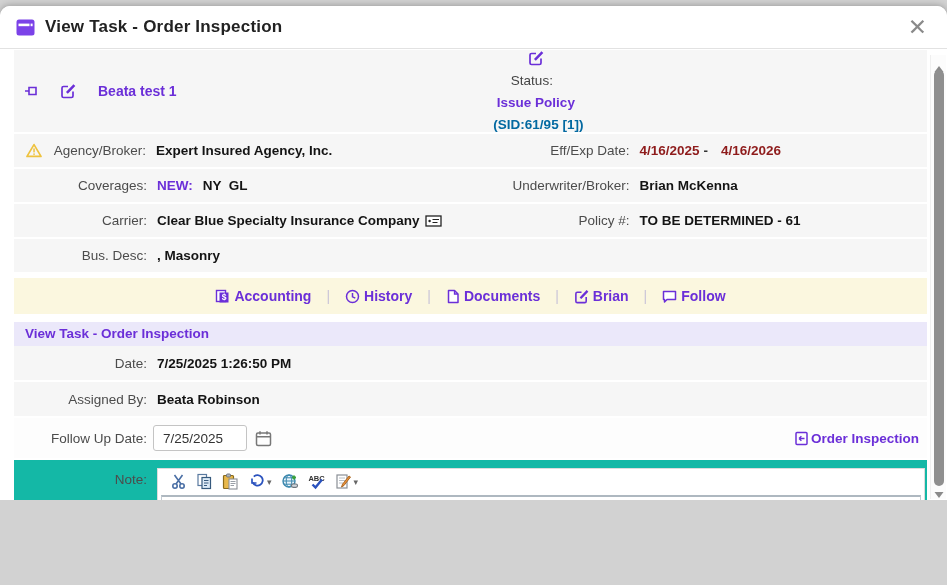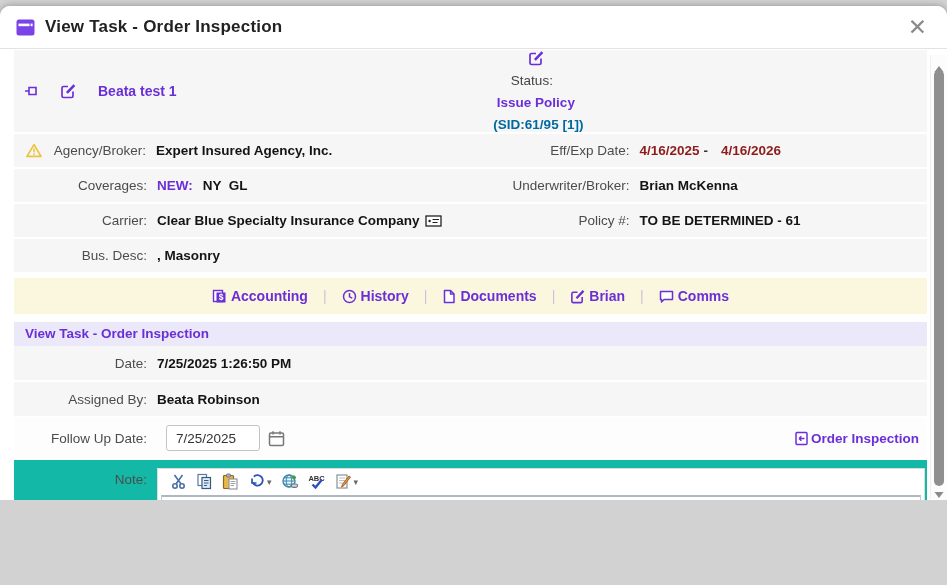--- a/index.html
+++ b/index.html
@@ -54,21 +54,21 @@
     margin-top:8px; background:#ebe8fa; padding:4px 11px 5px;
     color:#6b2fd8; font-weight:bold; font-size:13.5px;
   }
 
   .taskrow {
     display:flex; align-items:center; background:#f6f6f6;
     border-bottom:2px solid #ffffff; min-height:36px; font-size:13.5px;
   }
   .taskrow.white { background:#fdfdfd; }
   .followup-input {
-    margin-left:19px; width:94px; height:26px; border:1px solid #c4c4c4; border-radius:3px;
+    margin-left:6px; width:94px; height:26px; border:1px solid #c4c4c4; border-radius:3px;
     padding:2px 9px; font-size:13.5px; font-family:"Liberation Sans",sans-serif; color:#333; background:#fff;
   }
   .cal-icn { margin-left:8px; cursor:pointer; }
   .order-link {
     margin-left:auto; margin-right:8px; display:flex; align-items:center; gap:2px;
     color:#6b2fd8; font-weight:bold; font-size:13.5px; cursor:pointer;
   }
 
   .noterow { display:flex; align-items:flex-start; background:#14b8a6; padding-top:8px; font-size:13.5px; height:160px; }
   .editor {
@@ -244,21 +244,21 @@
           </span>
           <span>Brian</span>
         </span>
         <span class="tabsep">|</span>
         <span class="tabitem">
           <span class="icn">
             <svg width="15" height="15" viewBox="0 0 15 15">
                 <path d="M1.5 2.5 h12 v8 h-8.5 l-2.5 2.5 v-2.5 h-1 z" fill="#fff" stroke="#6b2fd8" stroke-width="1.5" stroke-linejoin="round"></path>
               </svg>
           </span>
-          <span>Comms</span>
+          <span>Follow</span>
         </span>
       </div>
 
       <div class="sectionhead">View Task - Order Inspection</div>
 
       <div class="taskrow">
         <span class="lbl lbl-l">Date:</span>
         <span class="val">7/25/2025 1:26:50 PM</span>
       </div>
 

